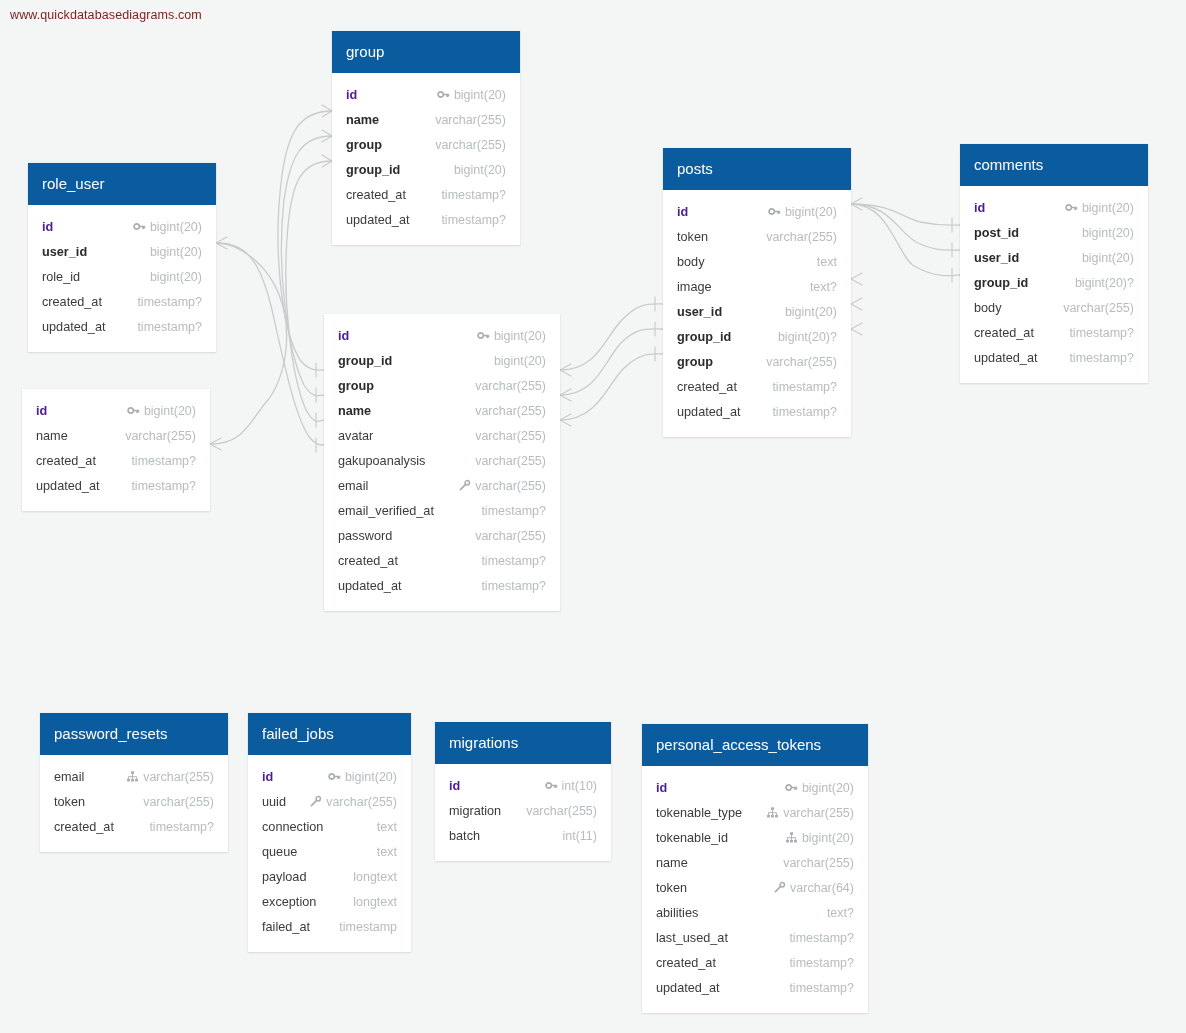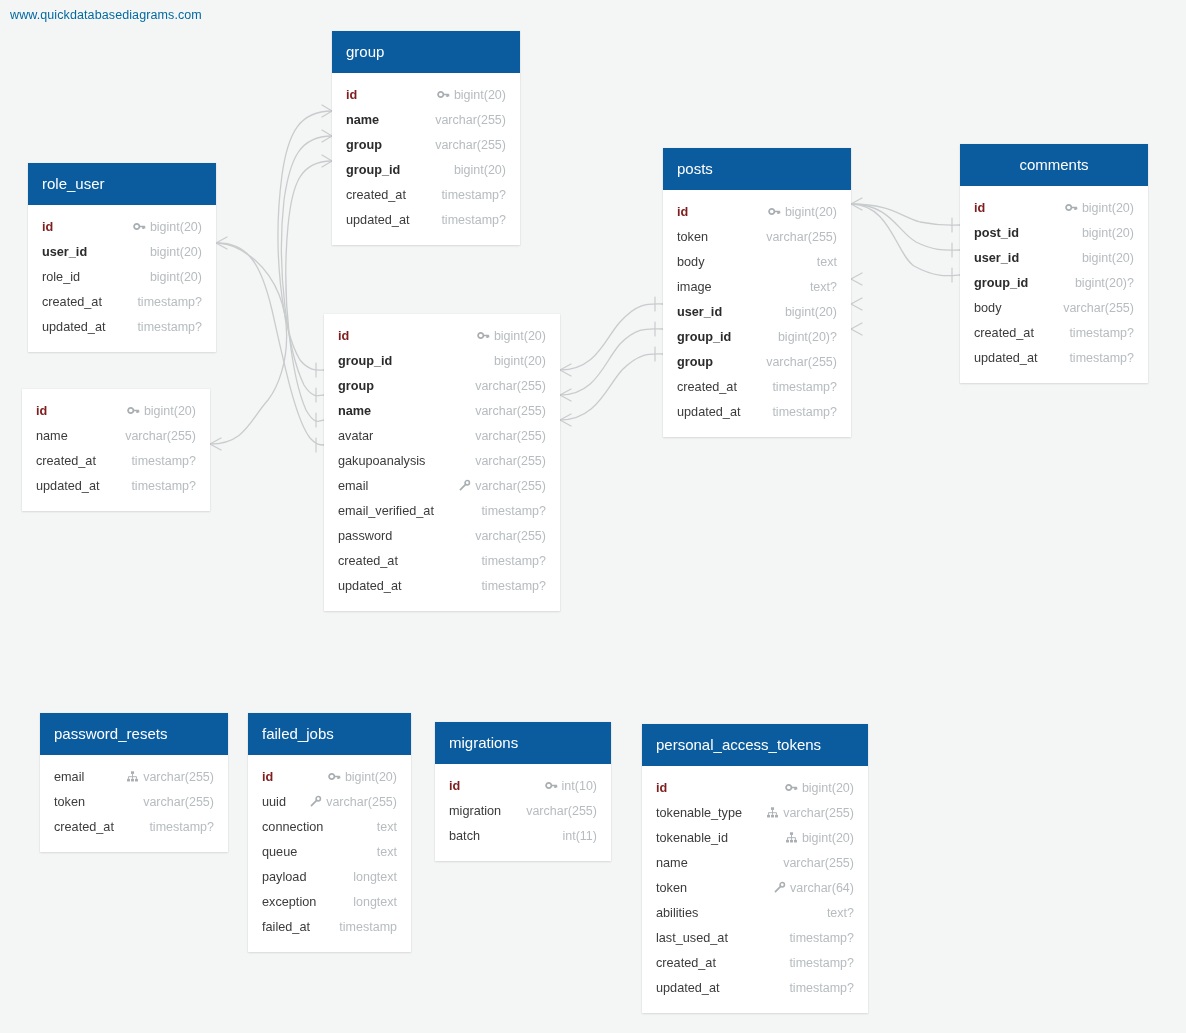--- a/index.html
+++ b/index.html
@@ -20,21 +20,21 @@
     position: absolute;
     inset: 0;
     width: 1186px;
     height: 1033px;
   }
   .watermark {
     position: absolute;
     left: 10px;
     top: 8px;
     font-size: 12.5px;
-    color: #0369a1;
+    color: #7f1d1d;
     letter-spacing: 0.1px;
     white-space: nowrap;
     z-index: 5;
   }
   #edges {
     position: absolute;
     left: 0;
     top: 0;
     width: 1186px;
     height: 1033px;
@@ -66,21 +66,21 @@
     justify-content: space-between;
     height: 25px;
     white-space: nowrap;
   }
   .col-name {
     font-size: 12.7px;
     color: #3b3b3b;
     padding-right: 10px;
   }
   .col-row.pk .col-name {
-    color: #7f1d1d;
+    color: #4c1d95;
     font-weight: bold;
   }
   .col-row.bold .col-name {
     color: #2b2b2b;
     font-weight: bold;
   }
   .col-type {
     font-size: 12.5px;
     color: #b6bcbf;
     display: flex;
@@ -416,21 +416,21 @@
           </span>
         </div>
         <div class="col-row ">
           <span class="col-name">updated_at</span>
           <span class="col-type">
             <span class="t">timestamp?</span>
           </span>
         </div>
       </div>
     </div>
-    <div class="table-card" style="left: 960px; top: 144px; width: 188px; text-align: center;">
+    <div class="table-card" style="left: 960px; top: 144px; width: 188px;">
       <div class="table-header">comments</div>
       <div class="table-body">
         <div class="col-row pk">
           <span class="col-name">id</span>
           <span class="col-type">
             <span class="ic">
               <svg viewBox="0 0 16 16" width="13" height="13">
                 <circle cx="4.6" cy="8" r="3.3" fill="none" stroke="#a8aeb1" stroke-width="2.1"></circle>
                 <path d="M7.6 8 H14.6 M12.4 8 V11 M14.2 8 V10.4" stroke="#a8aeb1" stroke-width="1.9" fill="none" stroke-linecap="butt"></path>
               </svg>

